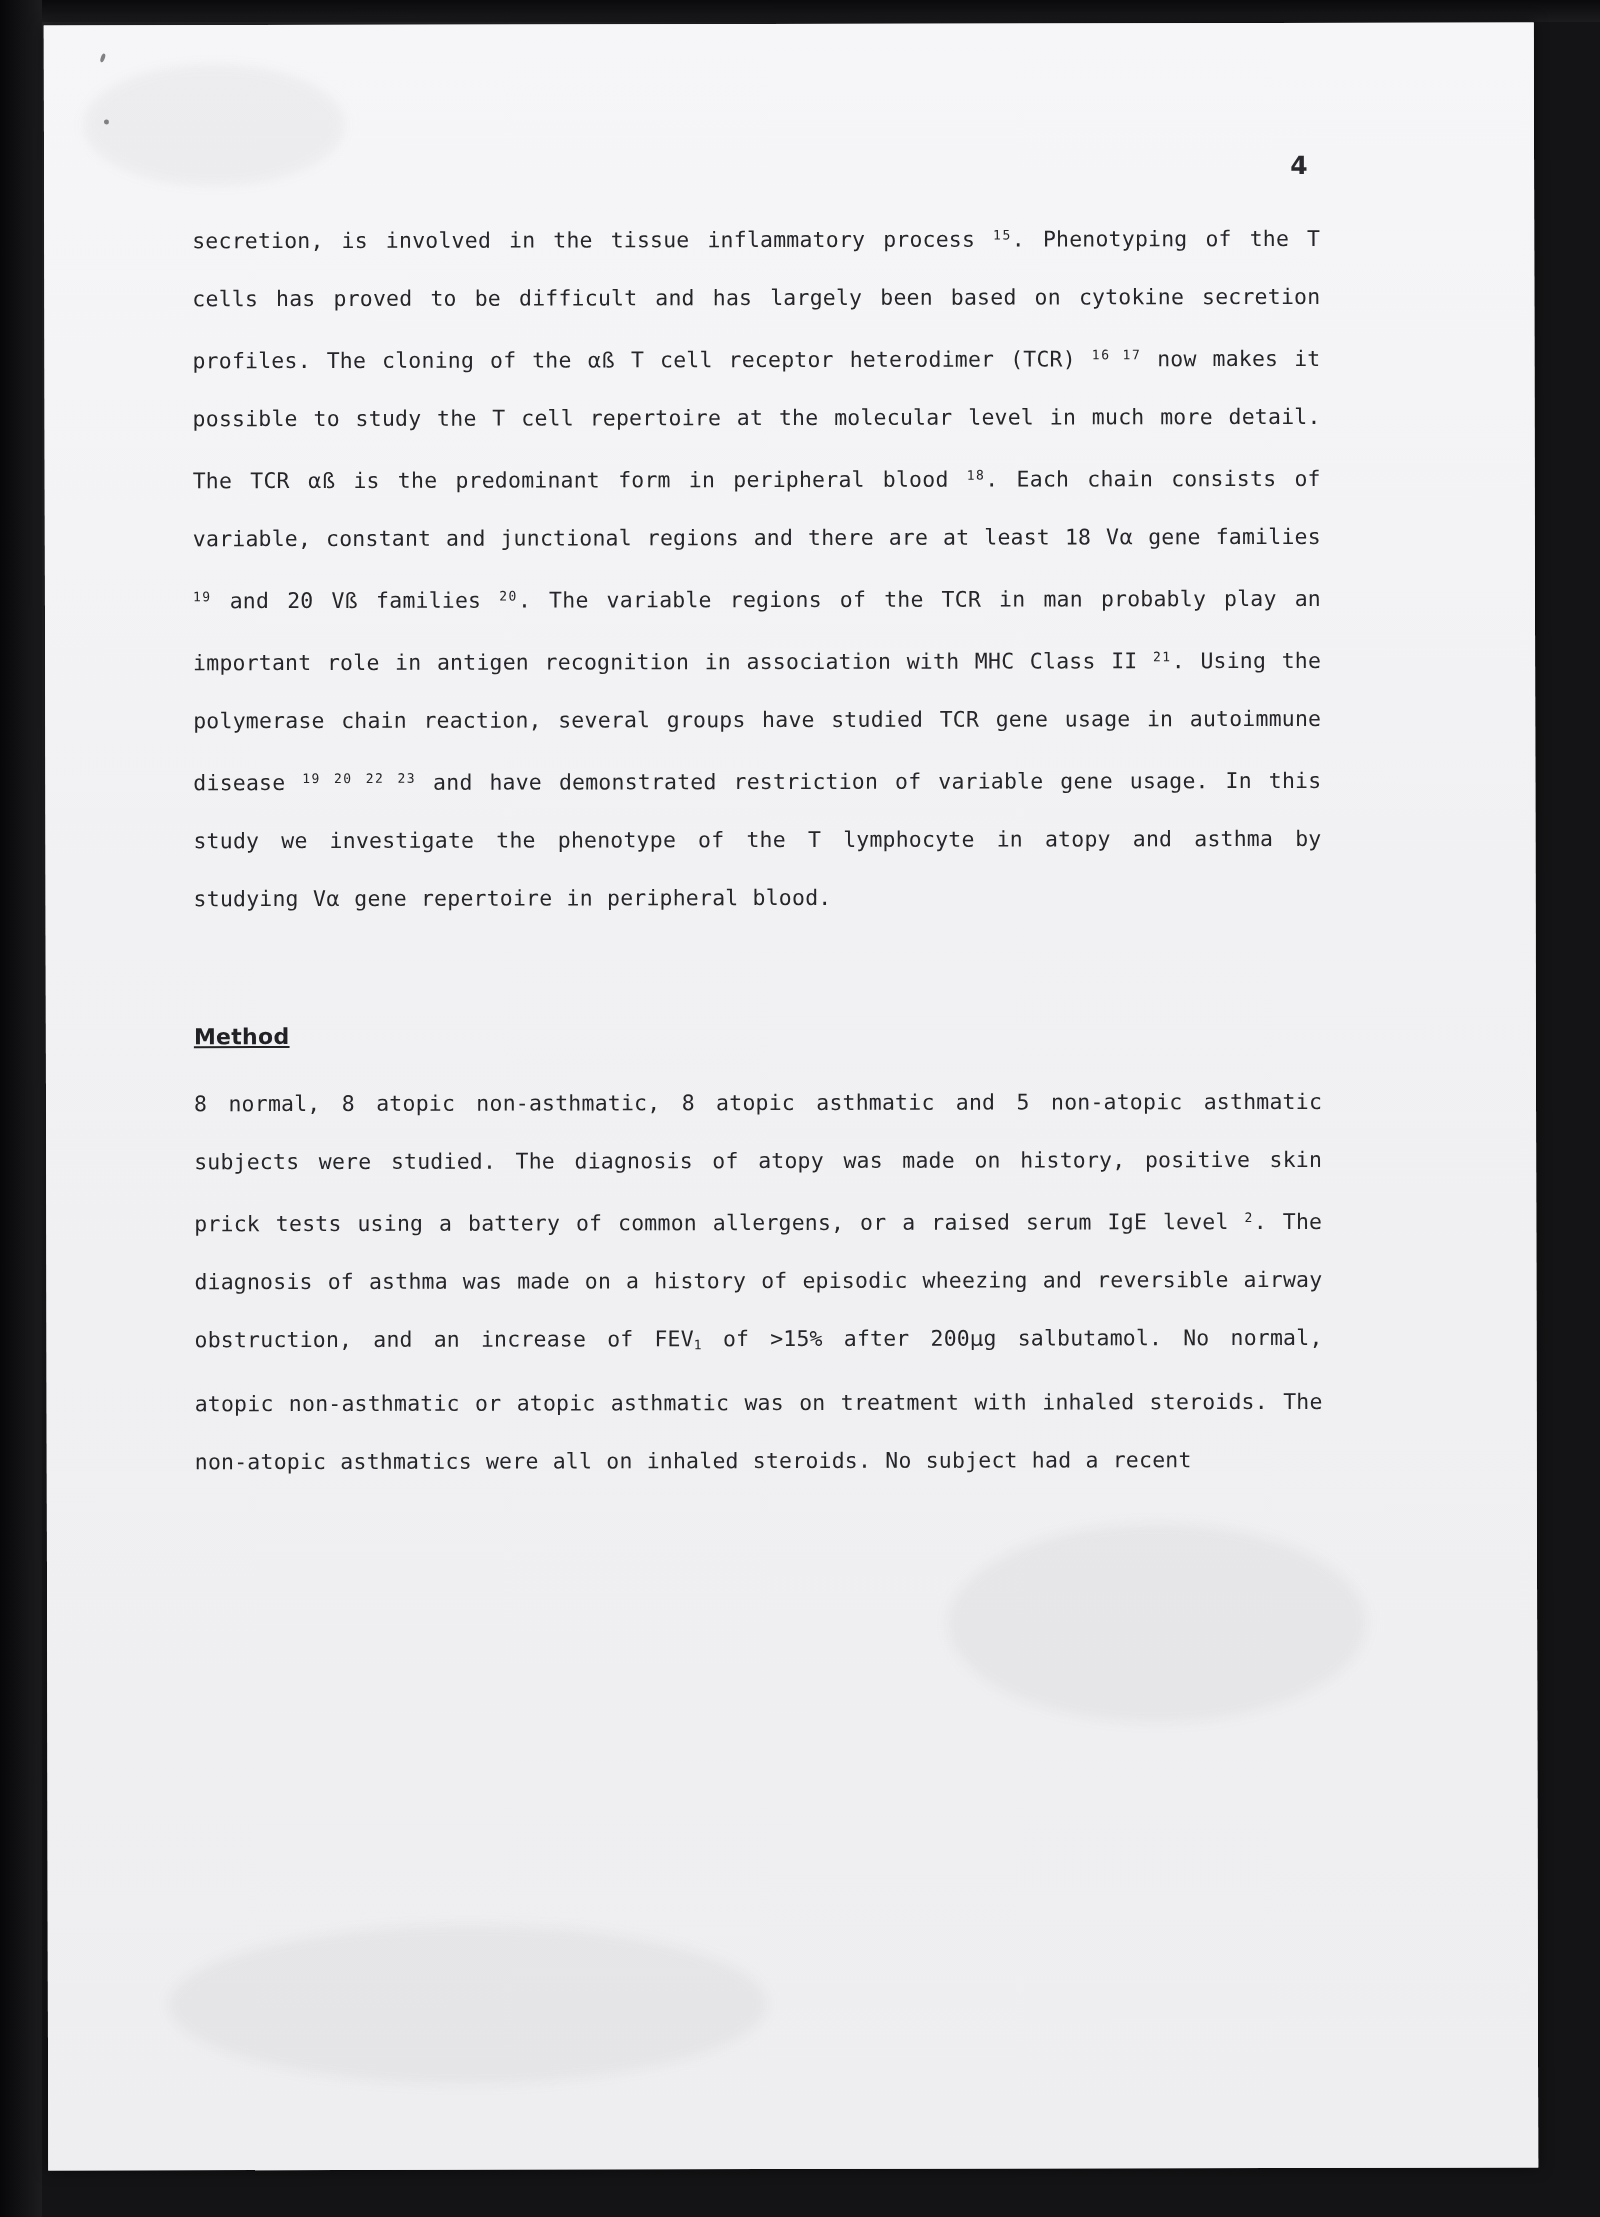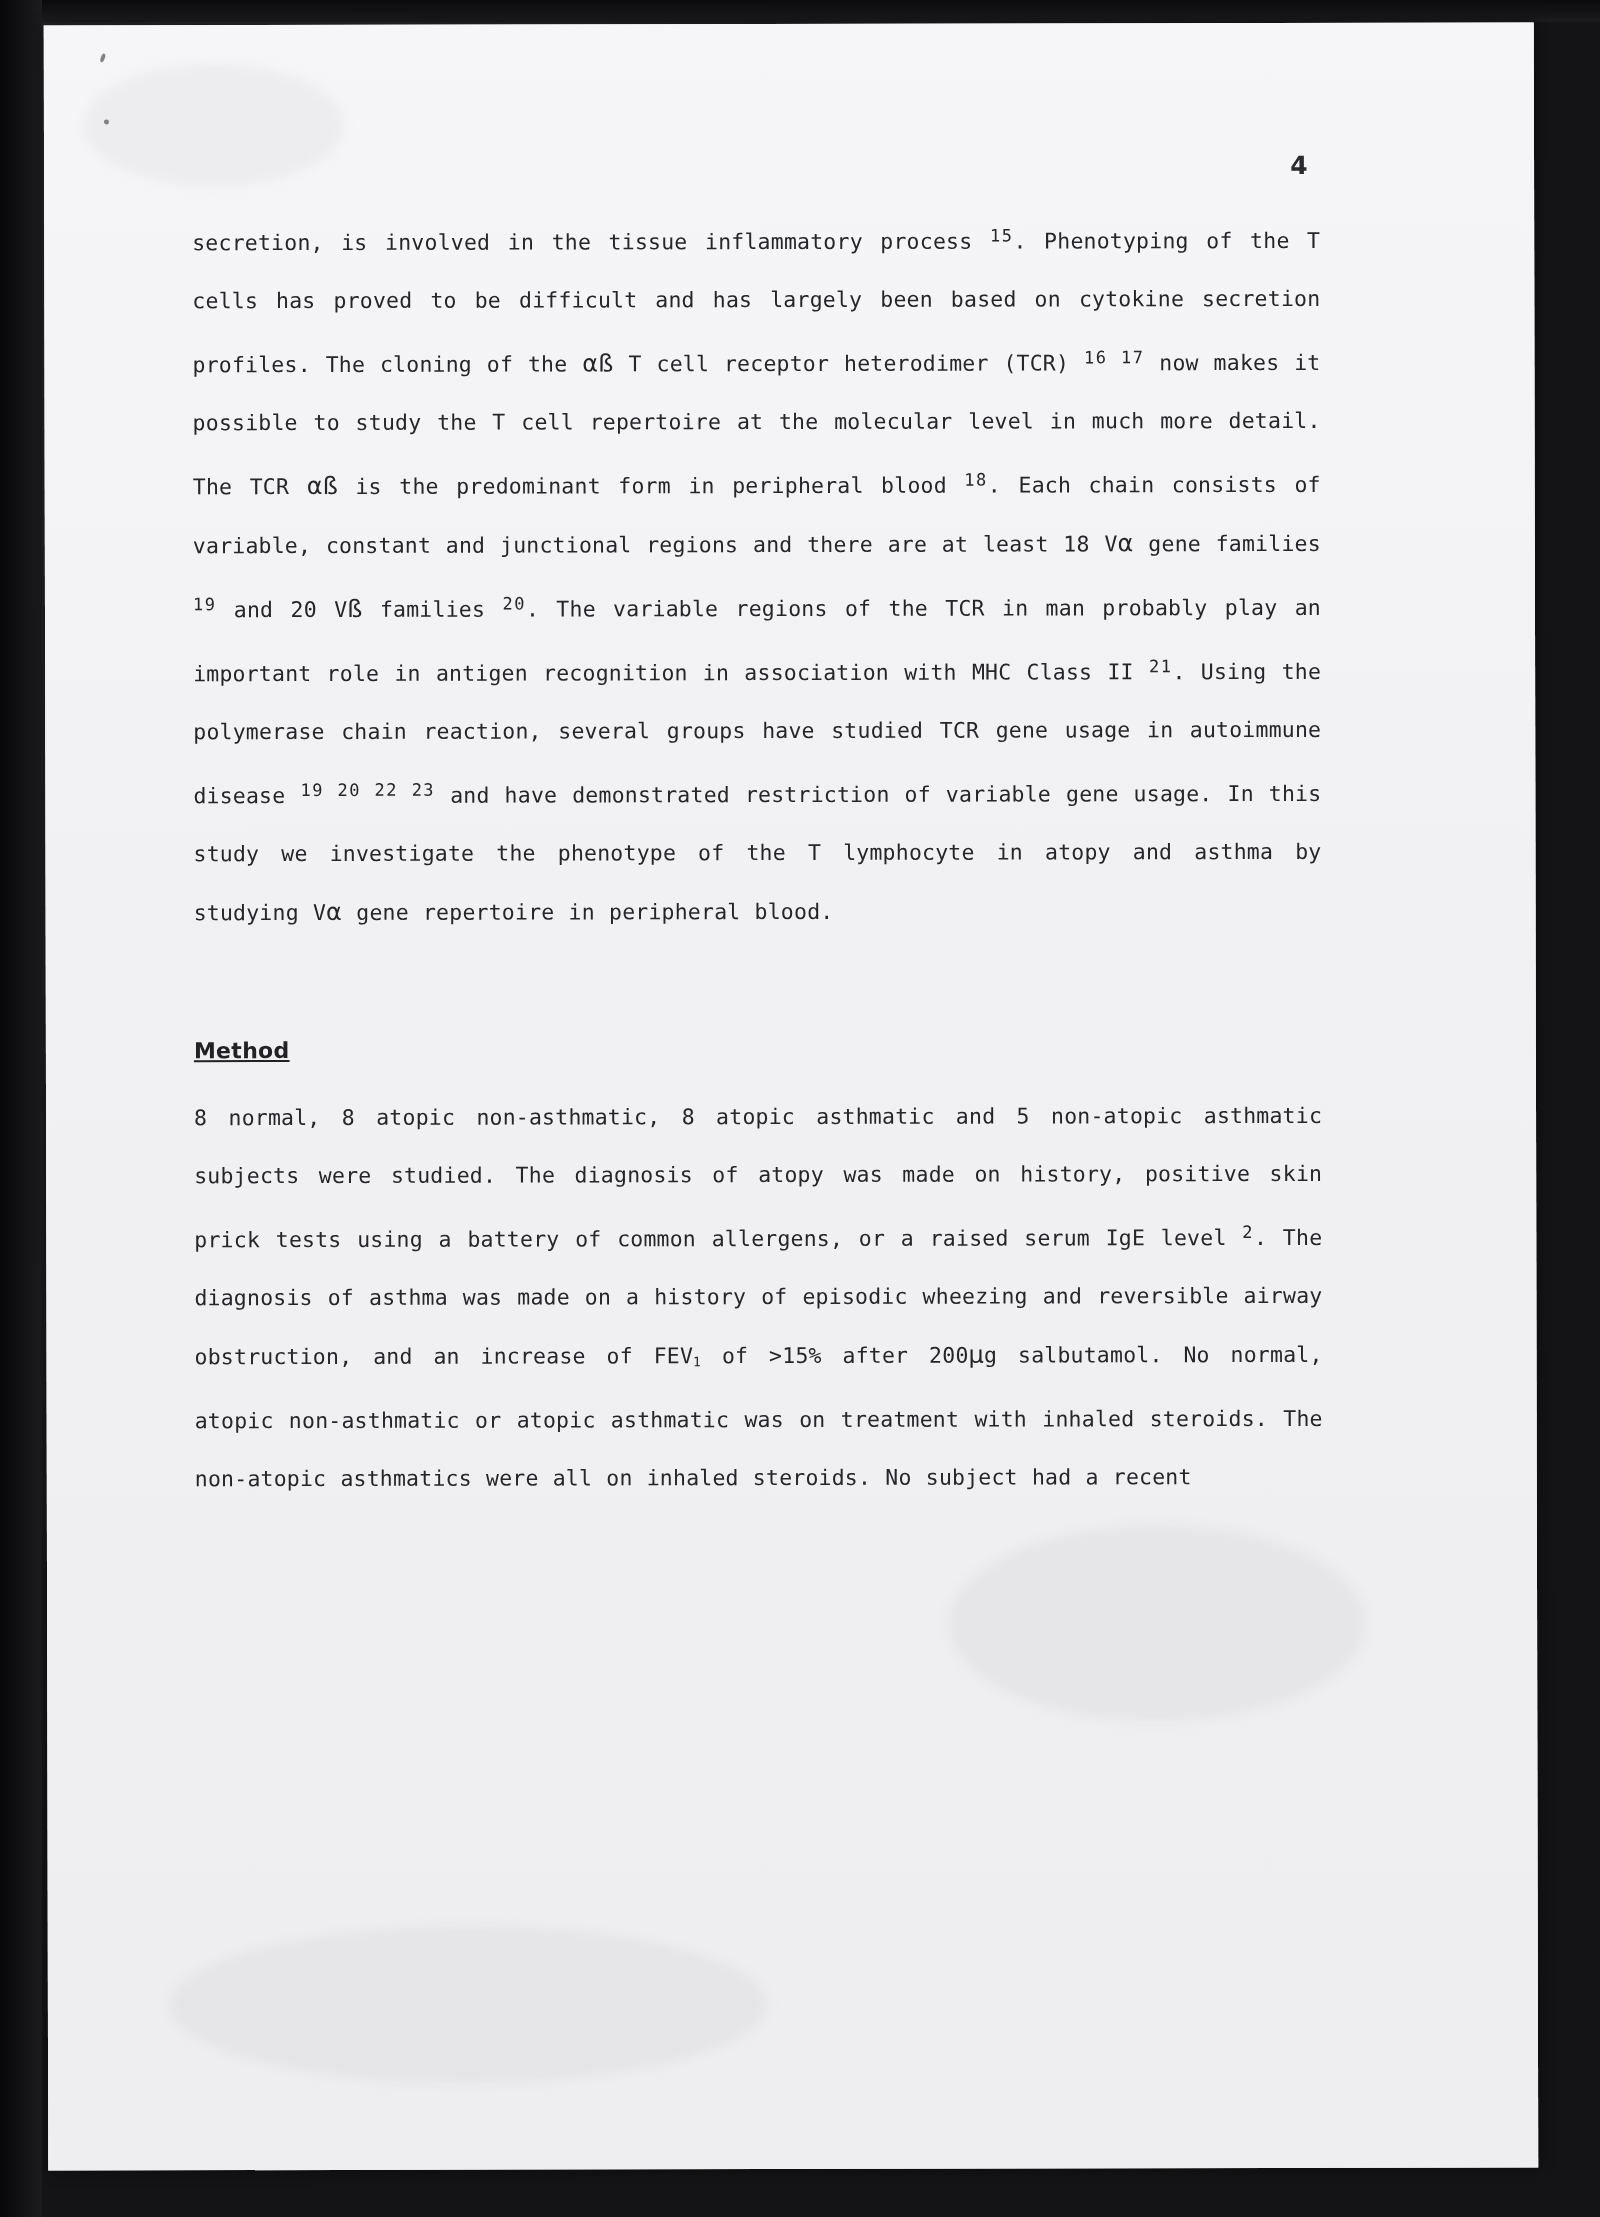--- a/index.html
+++ b/index.html
@@ -86,40 +86,40 @@
     font-size: 21.5px;
     line-height: 58px;
     color: #25252a;
     text-align: justify;
     text-justify: inter-word;
     letter-spacing: 0.2px;
     word-spacing: 1px;
     margin: 0;
   }
   sup {
-    font-size: 17px;
+    font-size: 13px;
     vertical-align: 7px;
     letter-spacing: 1.5px;
   }
   sub {
     font-size: 13px;
     vertical-align: -3px;
   }
 
   .section-heading {
     font-family: "DejaVu Sans", sans-serif;
     font-weight: bold;
     font-size: 22px;
     color: #222226;
     text-decoration: underline;
     margin: 96px 0 26px 0;
     letter-spacing: 0.3px;
   }
 
-  .greek { font-family: "DejaVu Sans", sans-serif; font-size: 24px; }
+  .greek { font-family: "DejaVu Sans", sans-serif; font-size: 21px; }
 
   
   .skew { transform: rotate(-0.12deg); }
 </style>
 </head>
 <body>
 
 <div class="scan-bg"></div>
 <div class="edge-dark-top"></div>
 <div class="edge-dark-left"></div>

